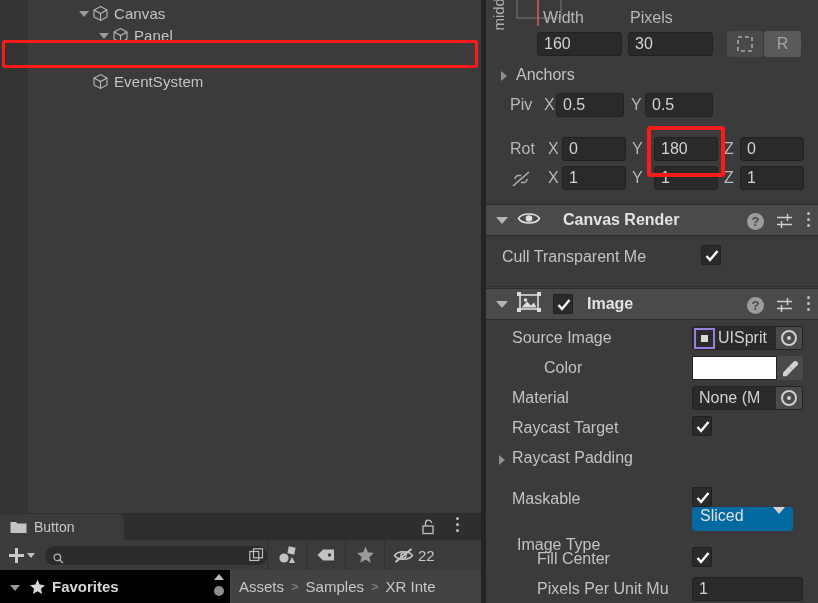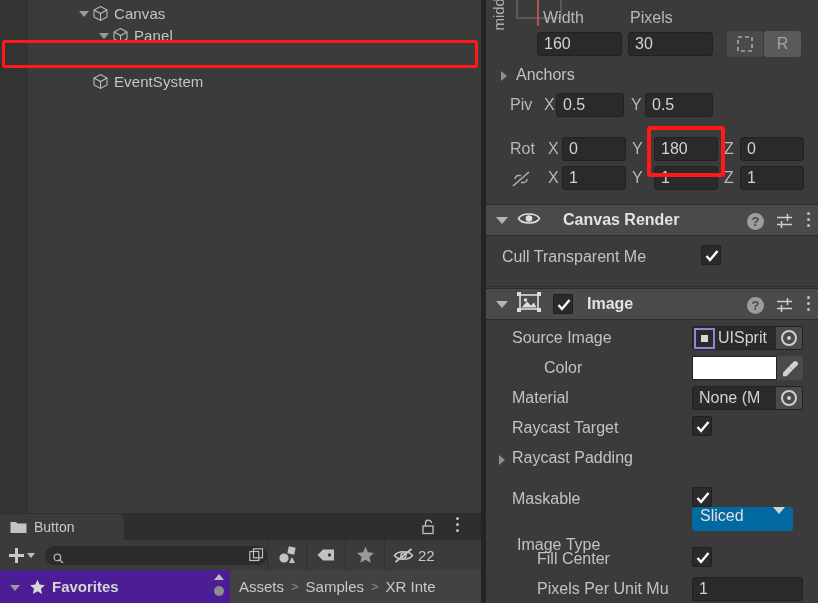--- a/index.html
+++ b/index.html
@@ -111,21 +111,21 @@
     width: 39px; height: 30px; display: flex; align-items: center;
     justify-content: center; border-left: 1px solid #303030;
   }
   #hidden-count {
     display: flex; align-items: center; gap: 3px; height: 30px;
     border-left: 1px solid #303030; padding: 0 6px 0 8px;
     font-size: 15px; color: #c6c6c6;
   }
   #project-body {
     position: absolute; left: 0; top: 57px; width: 481px; height: 33px;
-    background: #4c1d95;
+    background: #000000;
   }
   #fav-row {
     position: absolute; left: 0; top: 0; width: 228px; height: 33px;
     display: flex; align-items: center; gap: 6px; padding-left: 7px;
     font-size: 15px; font-weight: bold; color: #d6d6d6;
   }
   #proj-scrollbar {
     position: absolute; left: 212px; top: 2px; width: 14px; height: 31px;
   }
   #breadcrumb-bar {

